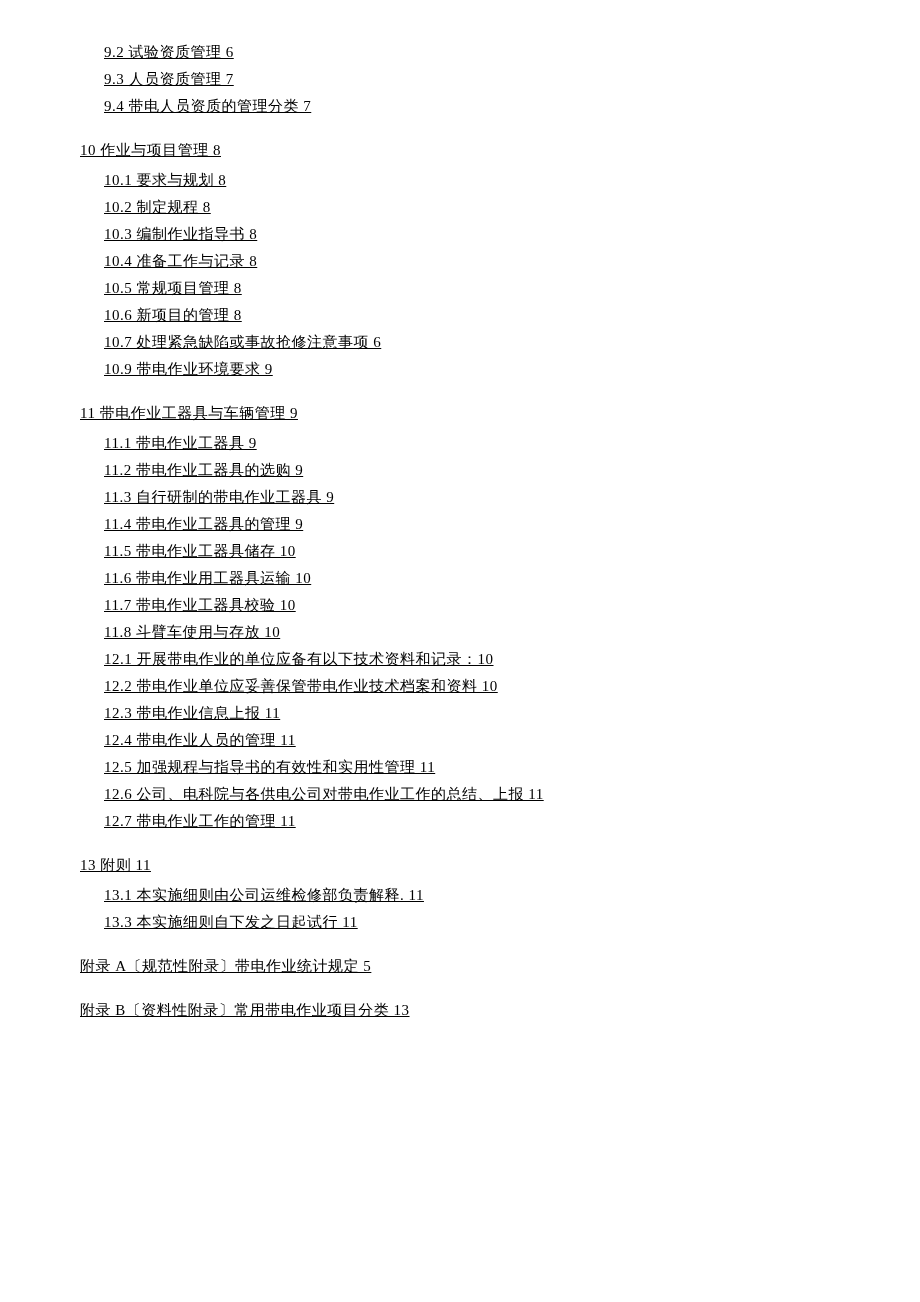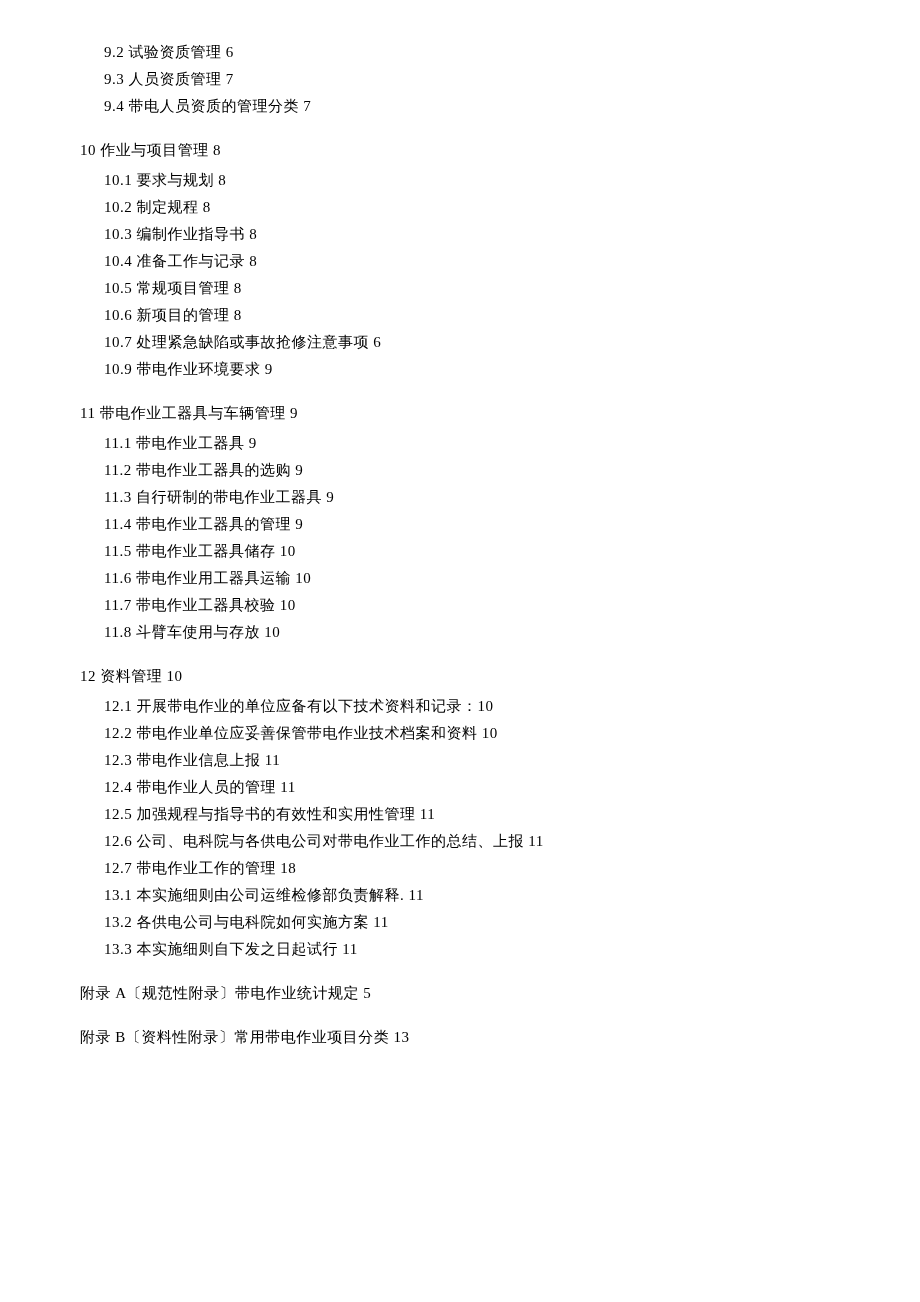--- a/index.html
+++ b/index.html
@@ -20,20 +20,21 @@
       padding-left: 24px;
       margin-bottom: 3px;
     }
     .level-1 {
       padding-left: 0;
       margin-top: 20px;
       margin-bottom: 6px;
     }
     .toc-item {
       letter-spacing: 0.5px;
+      text-decoration: underline;
     }
   </style>
 </head>
 <body>
 
 <div id="toc-container">
     <div class="toc-item level-2">9.2 试验资质管理 6</div>
     <div class="toc-item level-2">9.3 人员资质管理 7</div>
     <div class="toc-item level-2">9.4 带电人员资质的管理分类 7</div>
     <div class="toc-item level-1">10 作业与项目管理 8</div>
@@ -47,26 +48,25 @@
     <div class="toc-item level-2">10.9 带电作业环境要求 9</div>
     <div class="toc-item level-1">11 带电作业工器具与车辆管理 9</div>
     <div class="toc-item level-2">11.1 带电作业工器具 9</div>
     <div class="toc-item level-2">11.2 带电作业工器具的选购 9</div>
     <div class="toc-item level-2">11.3 自行研制的带电作业工器具 9</div>
     <div class="toc-item level-2">11.4 带电作业工器具的管理 9</div>
     <div class="toc-item level-2">11.5 带电作业工器具储存 10</div>
     <div class="toc-item level-2">11.6 带电作业用工器具运输 10</div>
     <div class="toc-item level-2">11.7 带电作业工器具校验 10</div>
     <div class="toc-item level-2">11.8 斗臂车使用与存放 10</div>
-    <div class="toc-item level-1">12 资料管理 10</div>
     <div class="toc-item level-2">12.1 开展带电作业的单位应备有以下技术资料和记录：10</div>
     <div class="toc-item level-2">12.2 带电作业单位应妥善保管带电作业技术档案和资料 10</div>
     <div class="toc-item level-2">12.3 带电作业信息上报 11</div>
     <div class="toc-item level-2">12.4 带电作业人员的管理 11</div>
     <div class="toc-item level-2">12.5 加强规程与指导书的有效性和实用性管理 11</div>
     <div class="toc-item level-2">12.6 公司、电科院与各供电公司对带电作业工作的总结、上报 11</div>
-    <div class="toc-item level-2">12.7 带电作业工作的管理 18</div>
+    <div class="toc-item level-2">12.7 带电作业工作的管理 11</div>
+    <div class="toc-item level-1">13 附则 11</div>
     <div class="toc-item level-2">13.1 本实施细则由公司运维检修部负责解释. 11</div>
-    <div class="toc-item level-2">13.2 各供电公司与电科院如何实施方案 11</div>
     <div class="toc-item level-2">13.3 本实施细则自下发之日起试行 11</div>
     <div class="toc-item level-1">附录 A〔规范性附录〕带电作业统计规定 5</div>
     <div class="toc-item level-1">附录 B〔资料性附录〕常用带电作业项目分类 13</div>
   </div>
 
 </body></html>

